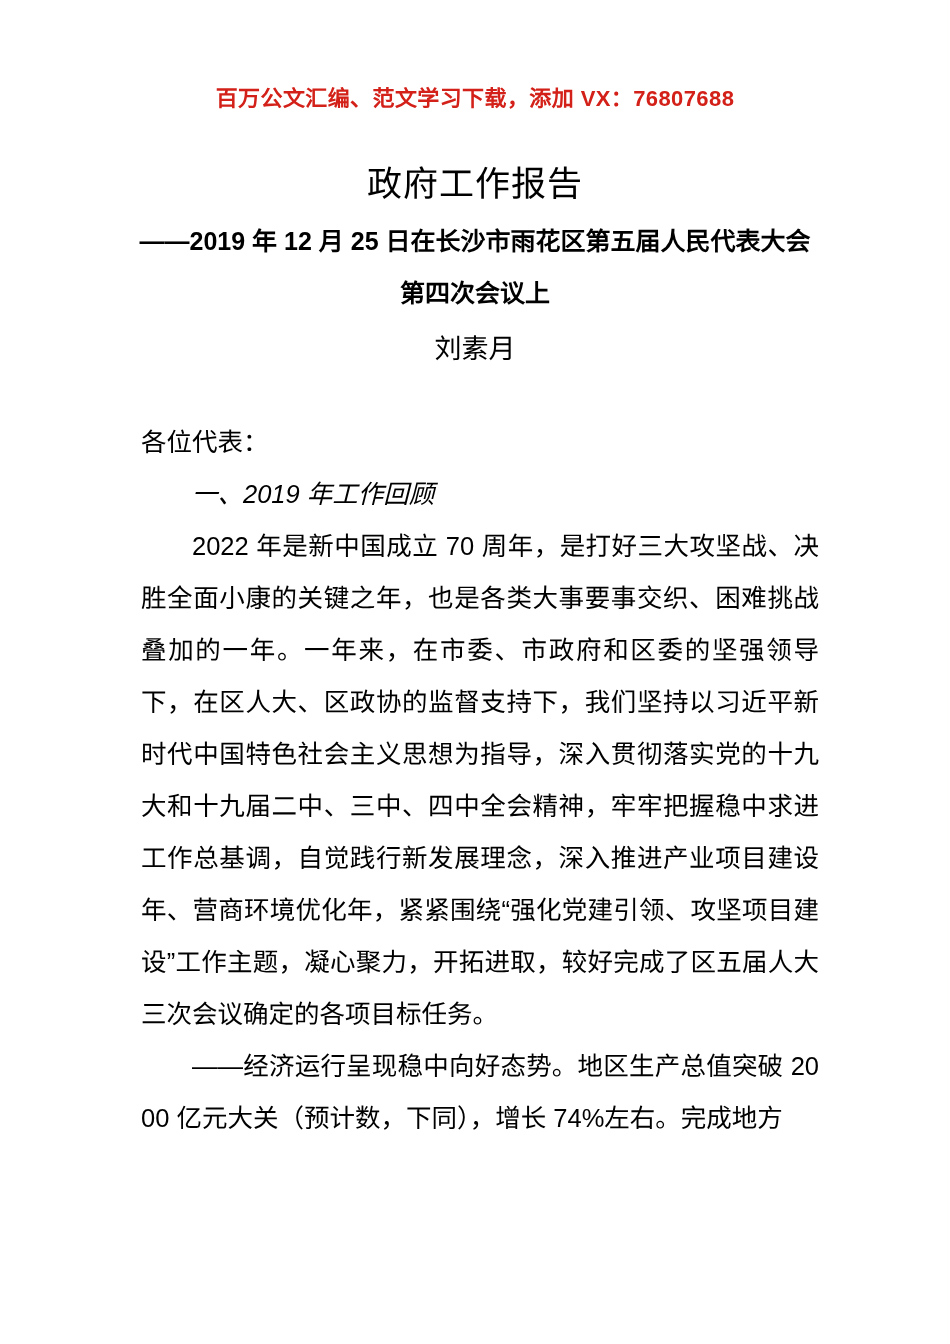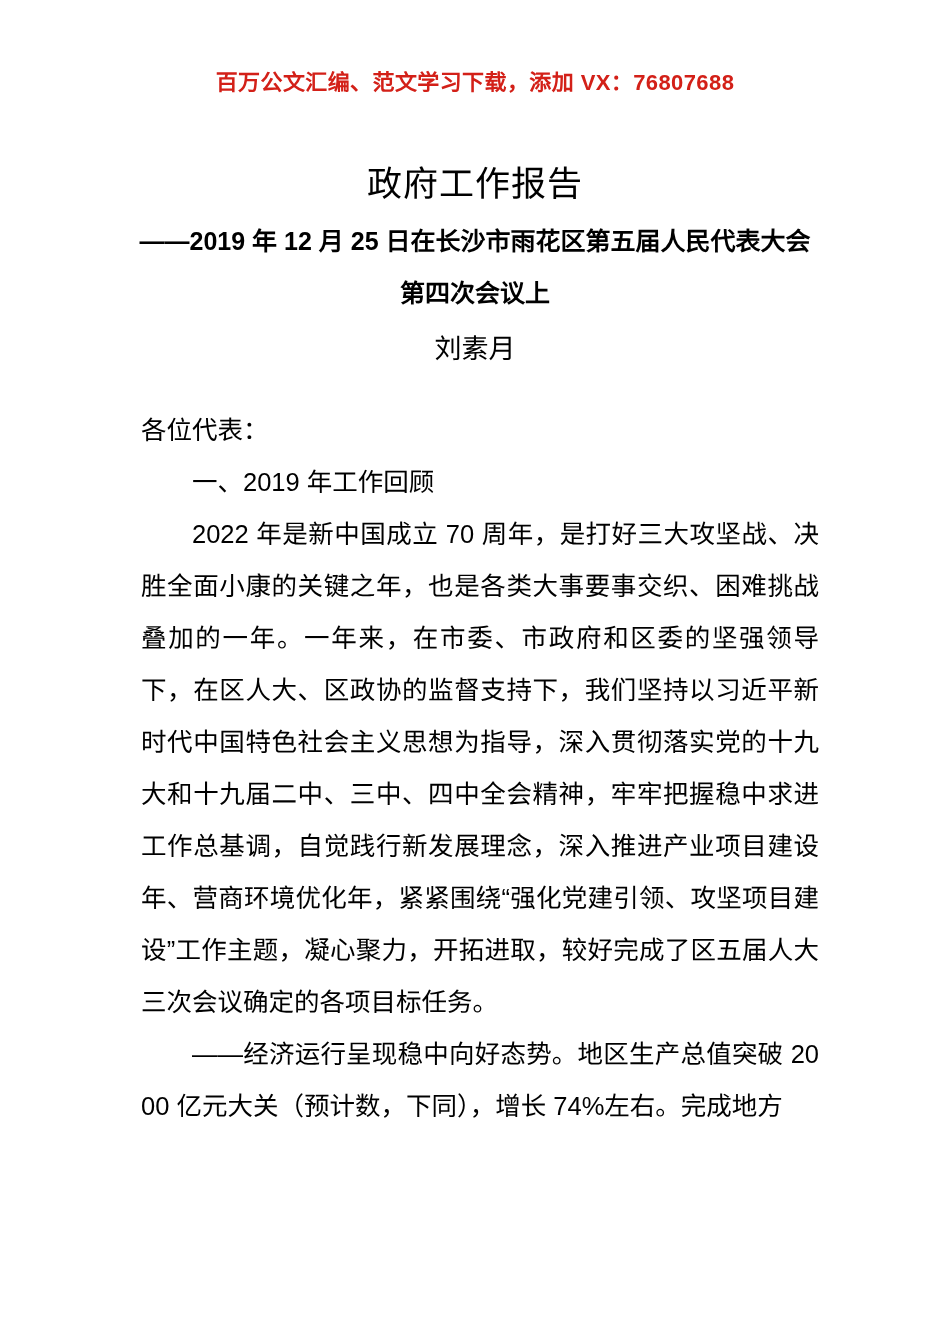--- a/index.html
+++ b/index.html
@@ -17,21 +17,21 @@
     margin: 0 auto;
     overflow: hidden;
     font-family: "Liberation Sans", "DejaVu Sans", sans-serif;
     color: #000000;
     -webkit-font-smoothing: antialiased;
   }
 
   
   .promo-bar {
     position: absolute;
-    top: 64px;
+    top: 80px;
     left: 0;
     width: 950px;
     text-align: center;
   }
 
   .promo-text {
     display: inline-block;
     font-size: 22px;
     font-weight: 700;
     letter-spacing: 0.4px;
@@ -69,21 +69,21 @@
     font-size: 27px;
     font-weight: 400;
     line-height: 52px;
     margin: 0;
     padding-top: 4px;
   }
 
   
   .body-block {
     position: absolute;
-    top: 404px;
+    top: 416px;
     left: 141px;
     width: 678px;
   }
 
   .para {
     font-size: 25.5px;
     line-height: 52px;
     margin: 0;
     text-align: justify;
     text-justify: inter-ideograph;
@@ -94,20 +94,21 @@
   .para.salutation {
     text-indent: 0;
   }
 
   .para.indent {
     text-indent: 2em;
   }
 
   .para.heading {
     text-indent: 2em;
+    font-style: italic;
   }
 </style>
 </head>
 <body>
 
 <div class="page">
 
   <div class="promo-bar">
     <span class="promo-text" style="color: rgb(211, 32, 24);">百万公文汇编、范文学习下载，添加 VX：76807688</span>
   </div>

